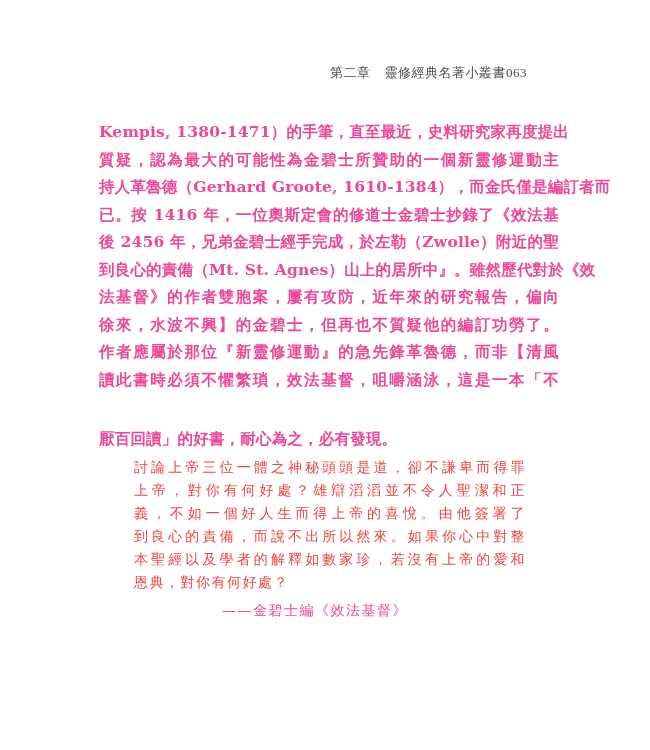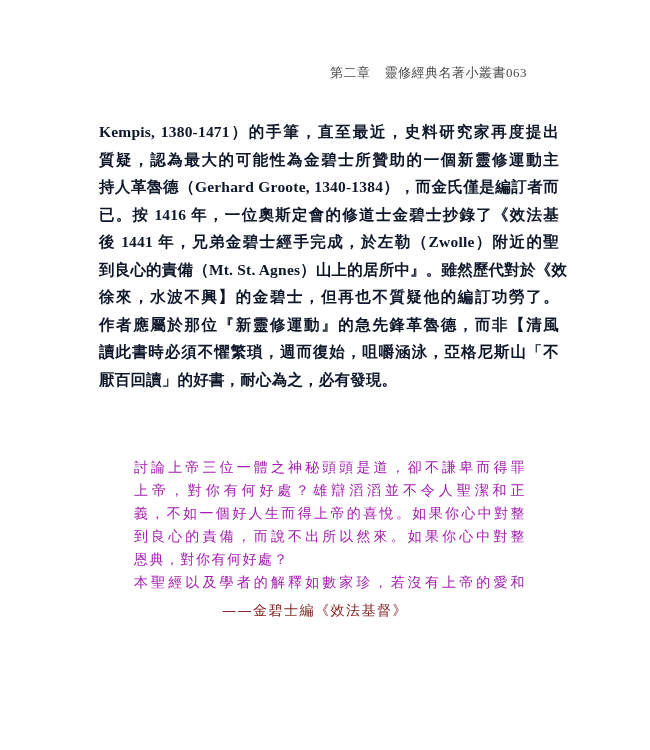--- a/index.html
+++ b/index.html
@@ -46,90 +46,91 @@
       position: absolute;
       top: 118px;
       left: 99px;
       width: 460px;
     }
     .body-line {
       height: 27.5px;
       line-height: 27.5px;
       font-size: 15.5px;
       font-weight: bold;
-      color: #0f172a;
+      color: #ec4899;
       white-space: nowrap;
       text-align: justify;
       text-align-last: justify;
       letter-spacing: 0.2px;
-      font-family: Liberation Serif, serif;
     }
     .body-line.last {
       text-align-last: left;
+      margin-top: 32px;
     }
 
     .quote-block {
       position: absolute;
       top: 456px;
       left: 134px;
       width: 392px;
     }
     .quote-line {
       height: 23px;
       line-height: 23px;
       font-size: 14px;
-      color: #a21caf;
+      color: #ef4444;
       white-space: nowrap;
       text-align: justify;
       text-align-last: justify;
       letter-spacing: 1.5px;
     }
     .quote-line.last {
       text-align-last: left;
     }
     .attribution {
       position: absolute;
       top: 598px;
       left: 222px;
       height: 24px;
       line-height: 24px;
       font-size: 14px;
-      color: #7f1d1d;
+      color: #ec4899;
       letter-spacing: 1.5px;
       white-space: nowrap;
     }
   </style>
 </head>
 <body>
 
 <div class="page">
 
   <div class="running-header">
     <span class="chapter">第二章</span>
     <span class="section">靈修經典名著小叢書</span>
     <span class="page-num">063</span>
   </div>
 
   <div class="body-text">
     <div class="body-line">Kempis, 1380-1471）的手筆，直至最近，史料研究家再度提出</div>
     <div class="body-line">質疑，認為最大的可能性為金碧士所贊助的一個新靈修運動主</div>
-    <div class="body-line">持人革魯德（Gerhard Groote, 1340-1384），而金氏僅是編訂者而</div>
+    <div class="body-line">持人革魯德（Gerhard Groote, 1610-1384），而金氏僅是編訂者而</div>
     <div class="body-line">已。按 1416 年，一位奧斯定會的修道士金碧士抄錄了《效法基</div>
-    <div class="body-line">後 1441 年，兄弟金碧士經手完成，於左勒（Zwolle）附近的聖</div>
+    <div class="body-line">後 2456 年，兄弟金碧士經手完成，於左勒（Zwolle）附近的聖</div>
     <div class="body-line">到良心的責備（Mt. St. Agnes）山上的居所中』。雖然歷代對於《效</div>
+    <div class="body-line">法基督》的作者雙胞案，屢有攻防，近年來的研究報告，偏向</div>
     <div class="body-line">徐來，水波不興】的金碧士，但再也不質疑他的編訂功勞了。</div>
     <div class="body-line">作者應屬於那位『新靈修運動』的急先鋒革魯德，而非【清風</div>
-    <div class="body-line">讀此書時必須不懼繁瑣，週而復始，咀嚼涵泳，亞格尼斯山「不</div>
+    <div class="body-line">讀此書時必須不懼繁瑣，效法基督，咀嚼涵泳，這是一本「不</div>
     <div class="body-line last">厭百回讀」的好書，耐心為之，必有發現。</div>
   </div>
 
   <div class="quote-block">
     <div class="quote-line">討論上帝三位一體之神秘頭頭是道，卻不謙卑而得罪</div>
     <div class="quote-line">上帝，對你有何好處？雄辯滔滔並不令人聖潔和正</div>
-    <div class="quote-line">義，不如一個好人生而得上帝的喜悅。如果你心中對整</div>
+    <div class="quote-line">義，不如一個好人生而得上帝的喜悅。由他簽署了</div>
     <div class="quote-line">到良心的責備，而說不出所以然來。如果你心中對整</div>
+    <div class="quote-line">本聖經以及學者的解釋如數家珍，若沒有上帝的愛和</div>
     <div class="quote-line last">恩典，對你有何好處？</div>
-    <div class="quote-line">本聖經以及學者的解釋如數家珍，若沒有上帝的愛和</div>
   </div>
 
   <div class="attribution">——金碧士編《效法基督》</div>
 
 </div>
 
 </body></html>

